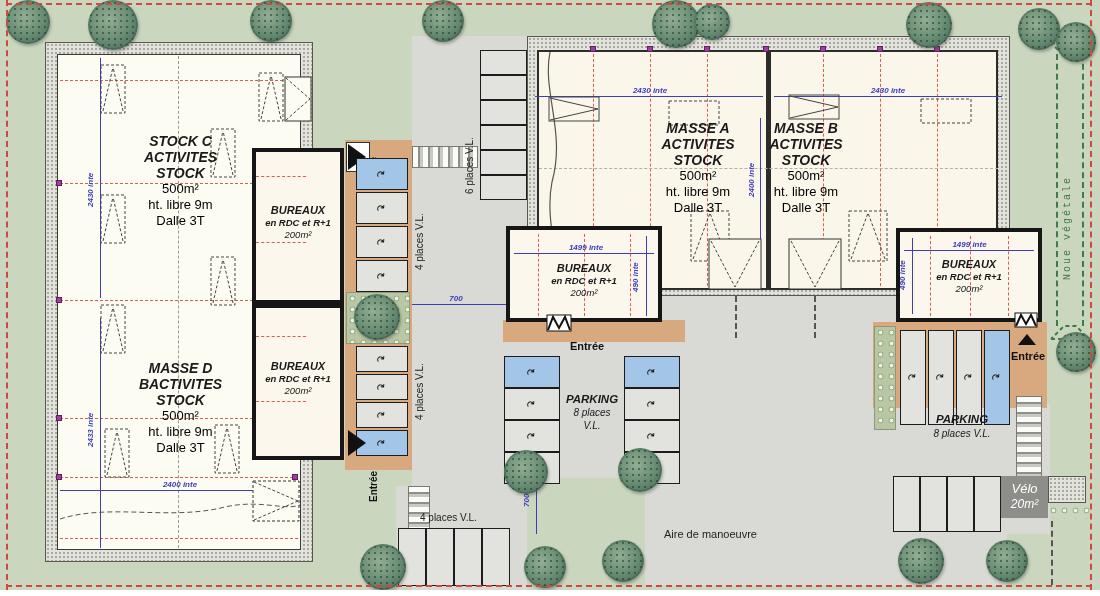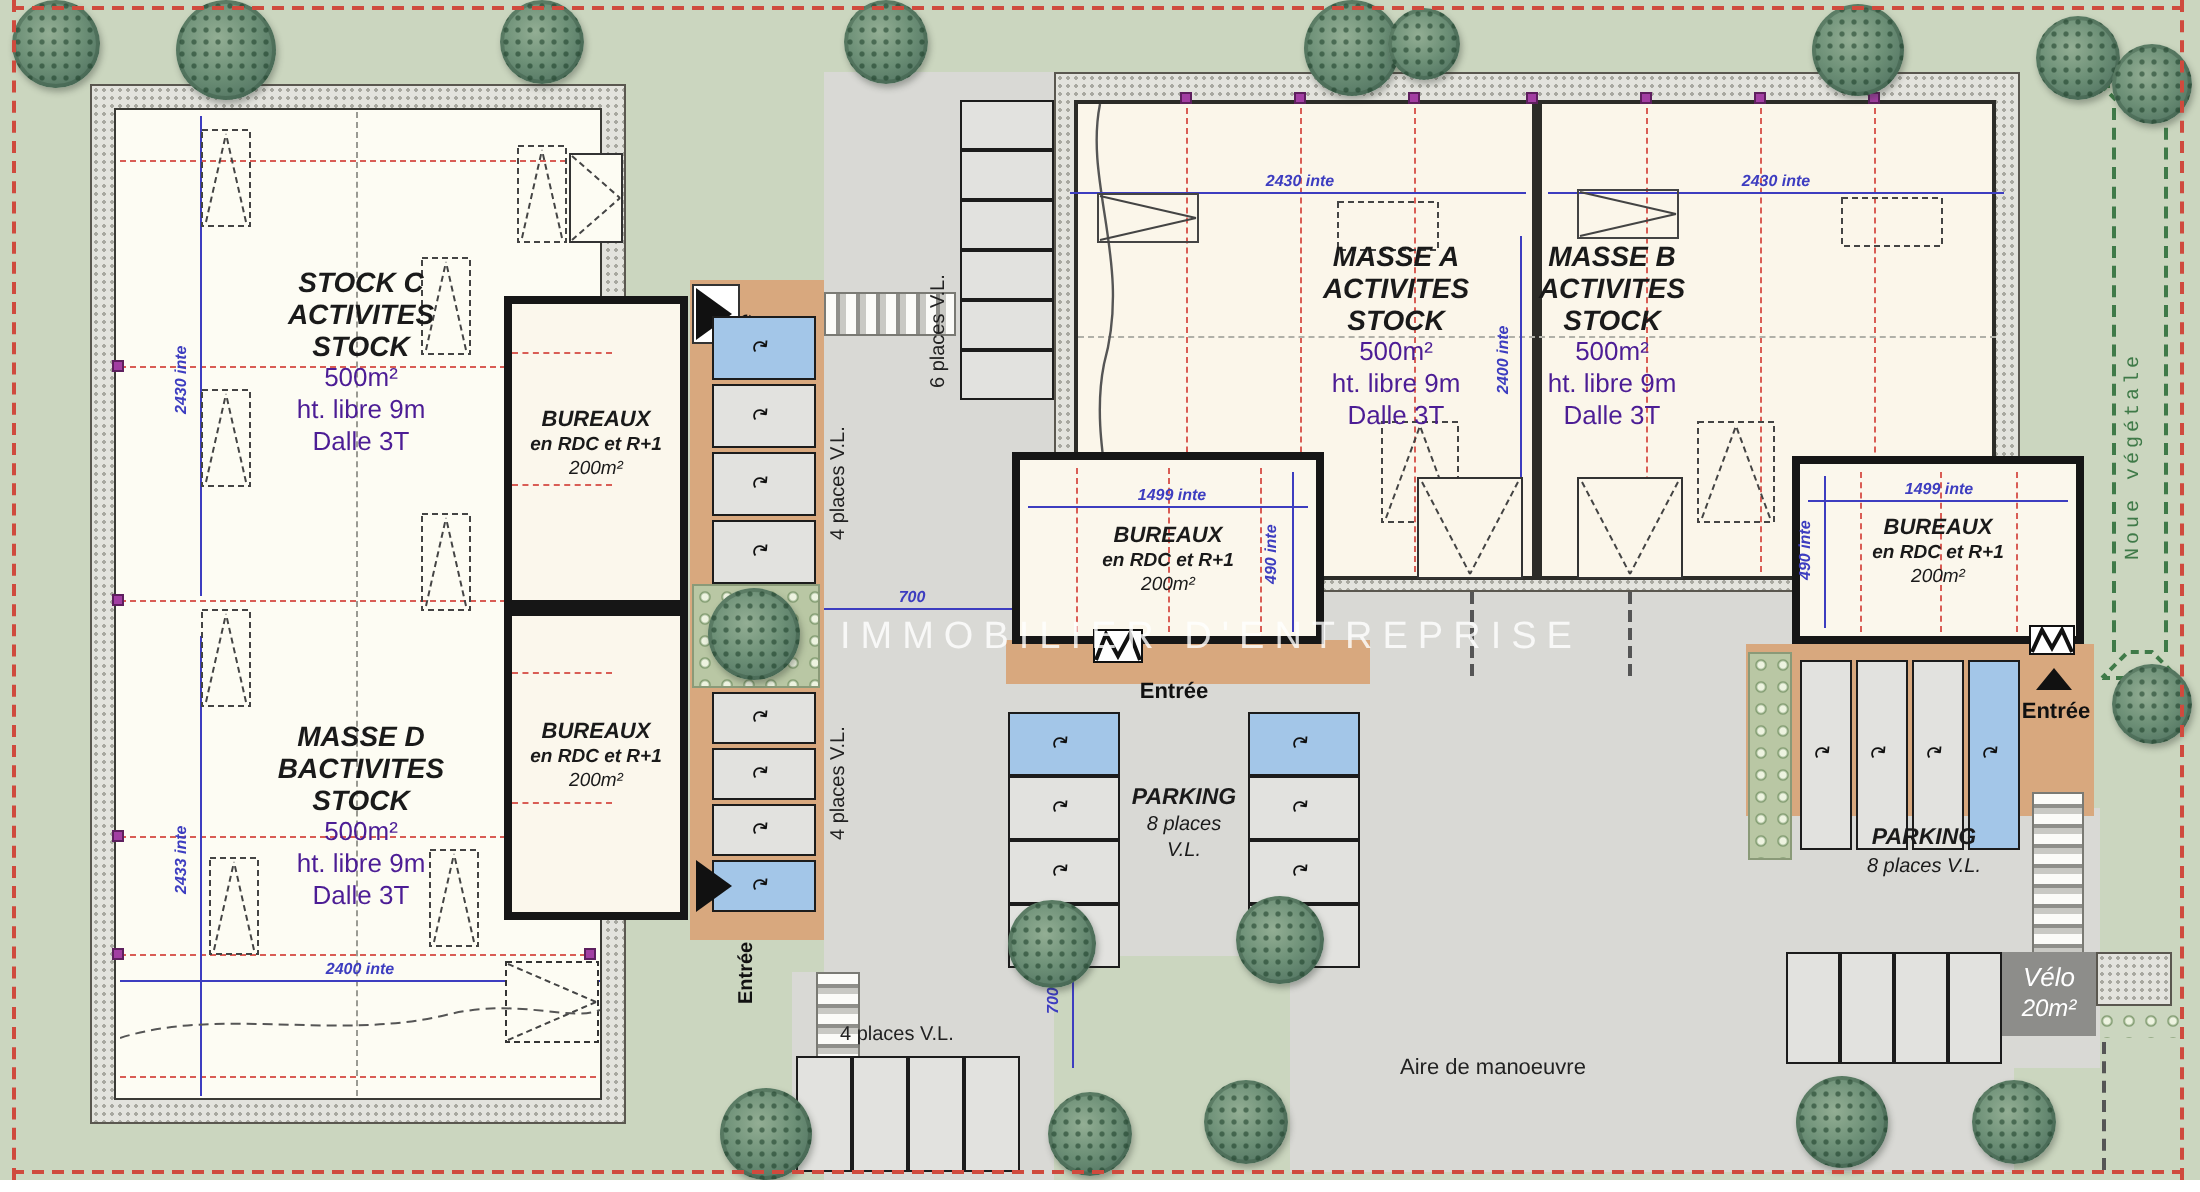--- a/index.html
+++ b/index.html
@@ -22,21 +22,21 @@
   .gdash-v{border-left:1px dashed #9a9a92;}
   .gdash-h{border-top:1px dashed #b0b0a8;}
   .bdash{border-left:2px dashed #cf4a3d;}
   .bdash-h{border-top:2px dashed #cf4a3d;}
   .dimline-h{border-top:1.5px solid #3d3dc0;}
   .dimline-v{border-left:1.5px solid #3d3dc0;}
   .dimtxt{color:#3d3dc0;font-size:8px;font-style:italic;font-weight:bold;text-align:center;line-height:1;}
   .vtxt{writing-mode:vertical-rl;transform:rotate(180deg);}
   .masse{text-align:center;}
   .masse .h{font-weight:bold;font-style:italic;font-size:14px;line-height:16px;}
-  .masse .s{font-size:13px;line-height:16px;color:#4c1d95;}
+  .masse .s{font-size:13px;line-height:16px;color:#000000;}
   .burtxt{text-align:center;}
   .burtxt .b1{font-weight:bold;font-style:italic;font-size:11px;line-height:13px;}
   .burtxt .b2{font-weight:bold;font-style:italic;font-size:9.5px;line-height:12px;}
   .burtxt .b3{font-style:italic;font-size:9.5px;line-height:12px;}
   .lbl-i{font-size:10px;color:#222;}
   .lbl-b{font-weight:bold;font-size:11px;color:#111;}
   .pkg1{font-weight:bold;font-style:italic;font-size:11.5px;line-height:14px;text-align:center;}
   .pkg2{font-style:italic;font-size:10px;line-height:13px;text-align:center;}
   .tree{border-radius:50%;
         background:radial-gradient(rgba(25,60,38,.55) 1px, rgba(0,0,0,0) 1.6px),
@@ -476,21 +476,21 @@
   <div class="a stipple" style="left:1048px;top:476px;width:38px;height:27px;"></div>
   <div class="a dotbed" style="left:1048px;top:505px;width:45px;height:14px;border:none;background-color:rgba(0,0,0,0);"></div>
   <div class="a gdash2" style="left:1051px;top:521px;height:64px;"></div>
 
   <div class="a sp" style="left:398px;top:528px;width:28px;height:58px;"></div>
   <div class="a sp" style="left:426px;top:528px;width:28px;height:58px;"></div>
   <div class="a sp" style="left:454px;top:528px;width:28px;height:58px;"></div>
   <div class="a sp" style="left:482px;top:528px;width:28px;height:58px;"></div>
   <div class="a lbl-i" style="left:420px;top:512px;width:92px;">4 places V.L.</div>
 
-  <div class="a lbl-i" style="left:700px;top:528px;width:130px;font-size:11px;">Aire de manoeuvre</div>
+  <div class="a lbl-i" style="left:664px;top:528px;width:130px;font-size:11px;">Aire de manoeuvre</div>
   <div class="a dimline-h" style="left:412px;top:304px;width:94px;"></div>
   <div class="a dimtxt" style="left:442px;top:295px;width:28px;">700</div>
   <div class="a dimline-v" style="left:536px;top:470px;height:64px;"></div>
   <div class="a vtxt dimtxt" style="left:523px;top:486px;height:28px;">700</div>
 
   <div class="a tree" style="left:6px;top:0;width:44px;height:44px;"></div>
   <div class="a tree" style="left:88px;top:0;width:50px;height:50px;"></div>
   <div class="a tree" style="left:250px;top:0;width:42px;height:42px;"></div>
   <div class="a tree" style="left:422px;top:0;width:42px;height:42px;"></div>
   <div class="a tree" style="left:652px;top:0;width:48px;height:48px;"></div>
@@ -506,15 +506,14 @@
   <div class="a tree" style="left:602px;top:540px;width:42px;height:42px;"></div>
   <div class="a tree" style="left:898px;top:538px;width:46px;height:46px;"></div>
   <div class="a tree" style="left:986px;top:540px;width:42px;height:42px;"></div>
 
   <div class="a bdash" style="left:6px;top:0;height:590px;"></div>
   <div class="a bdash-h" style="left:6px;top:3px;width:1086px;"></div>
   <div class="a bdash" style="left:1090px;top:0;height:590px;"></div>
   <div class="a bdash-h" style="left:6px;top:585px;width:1086px;"></div>
   <div class="a" style="left:0;top:590px;width:1100px;height:6px;background:#fff;"></div>
 
-  <div class="a wm-tag" style="left:420px;top:308px;width:360px;">IMMOBILIER D'ENTREPRISE</div>
 
 </div>
 
 </body></html>

